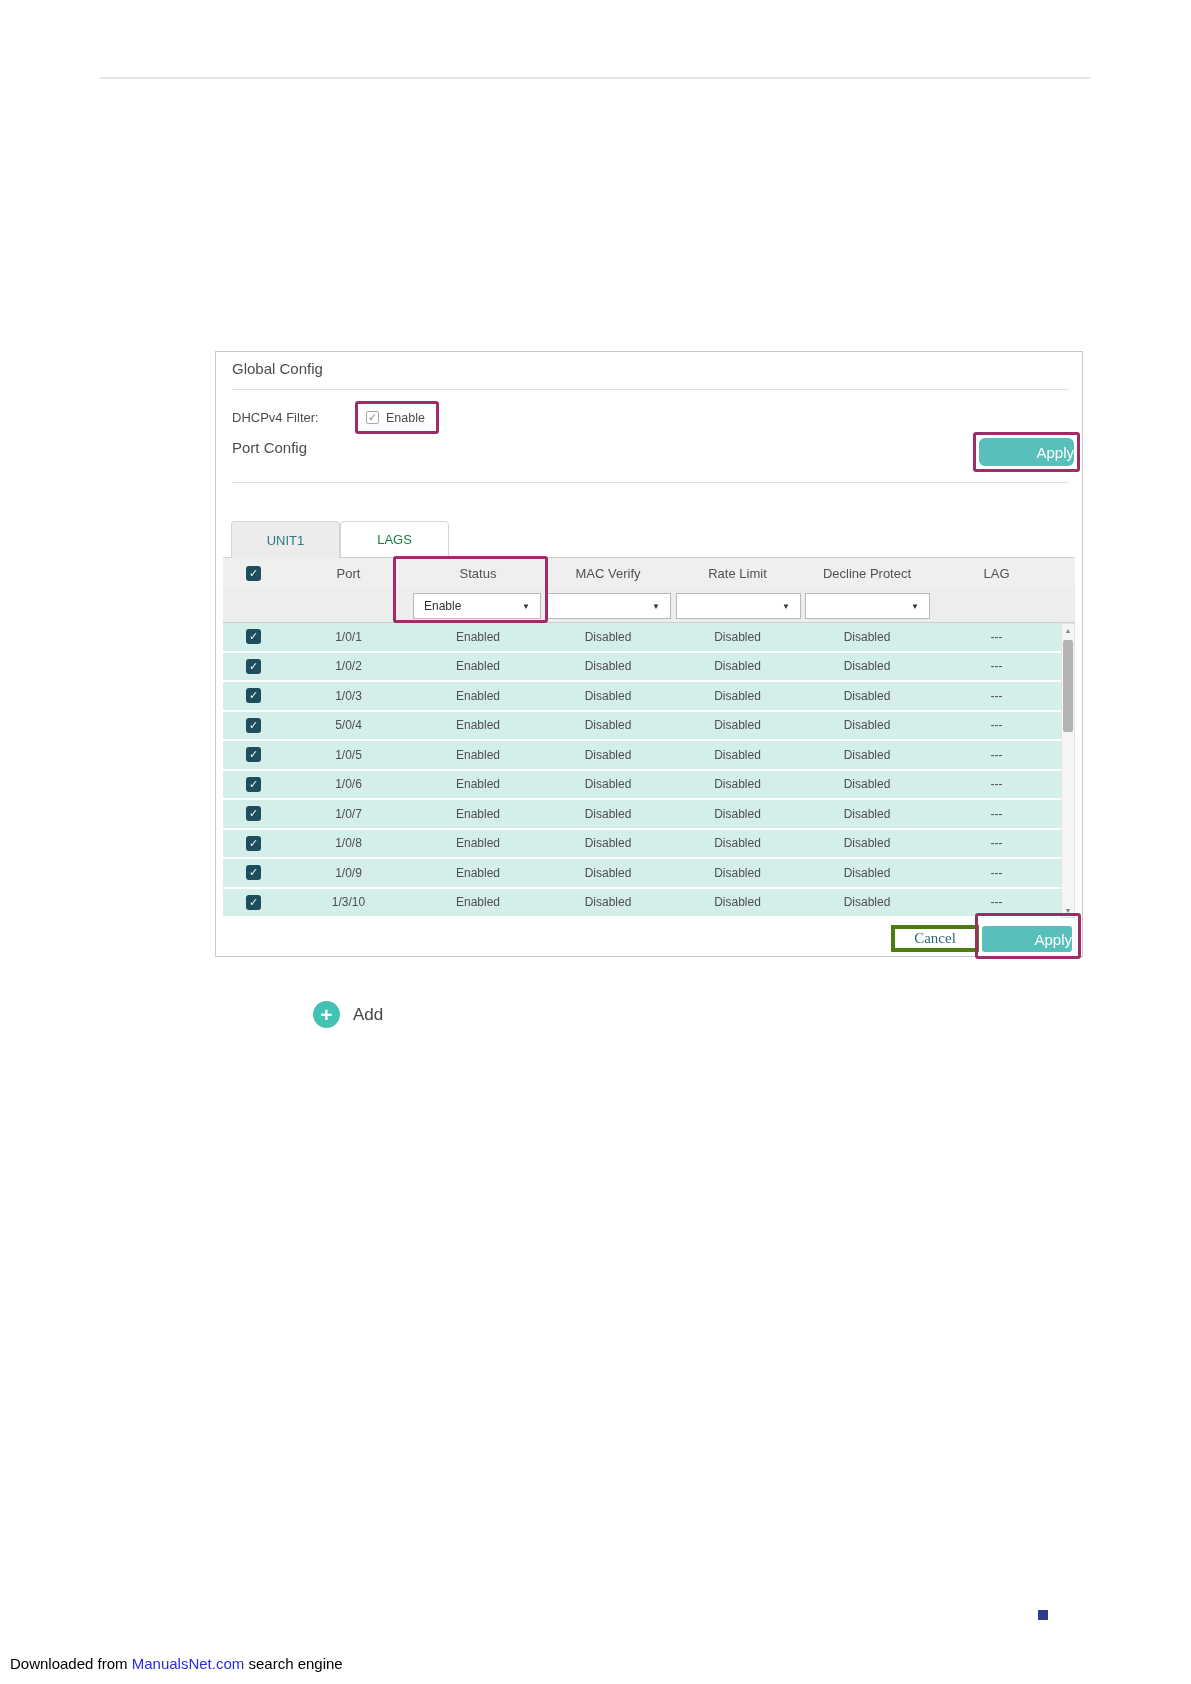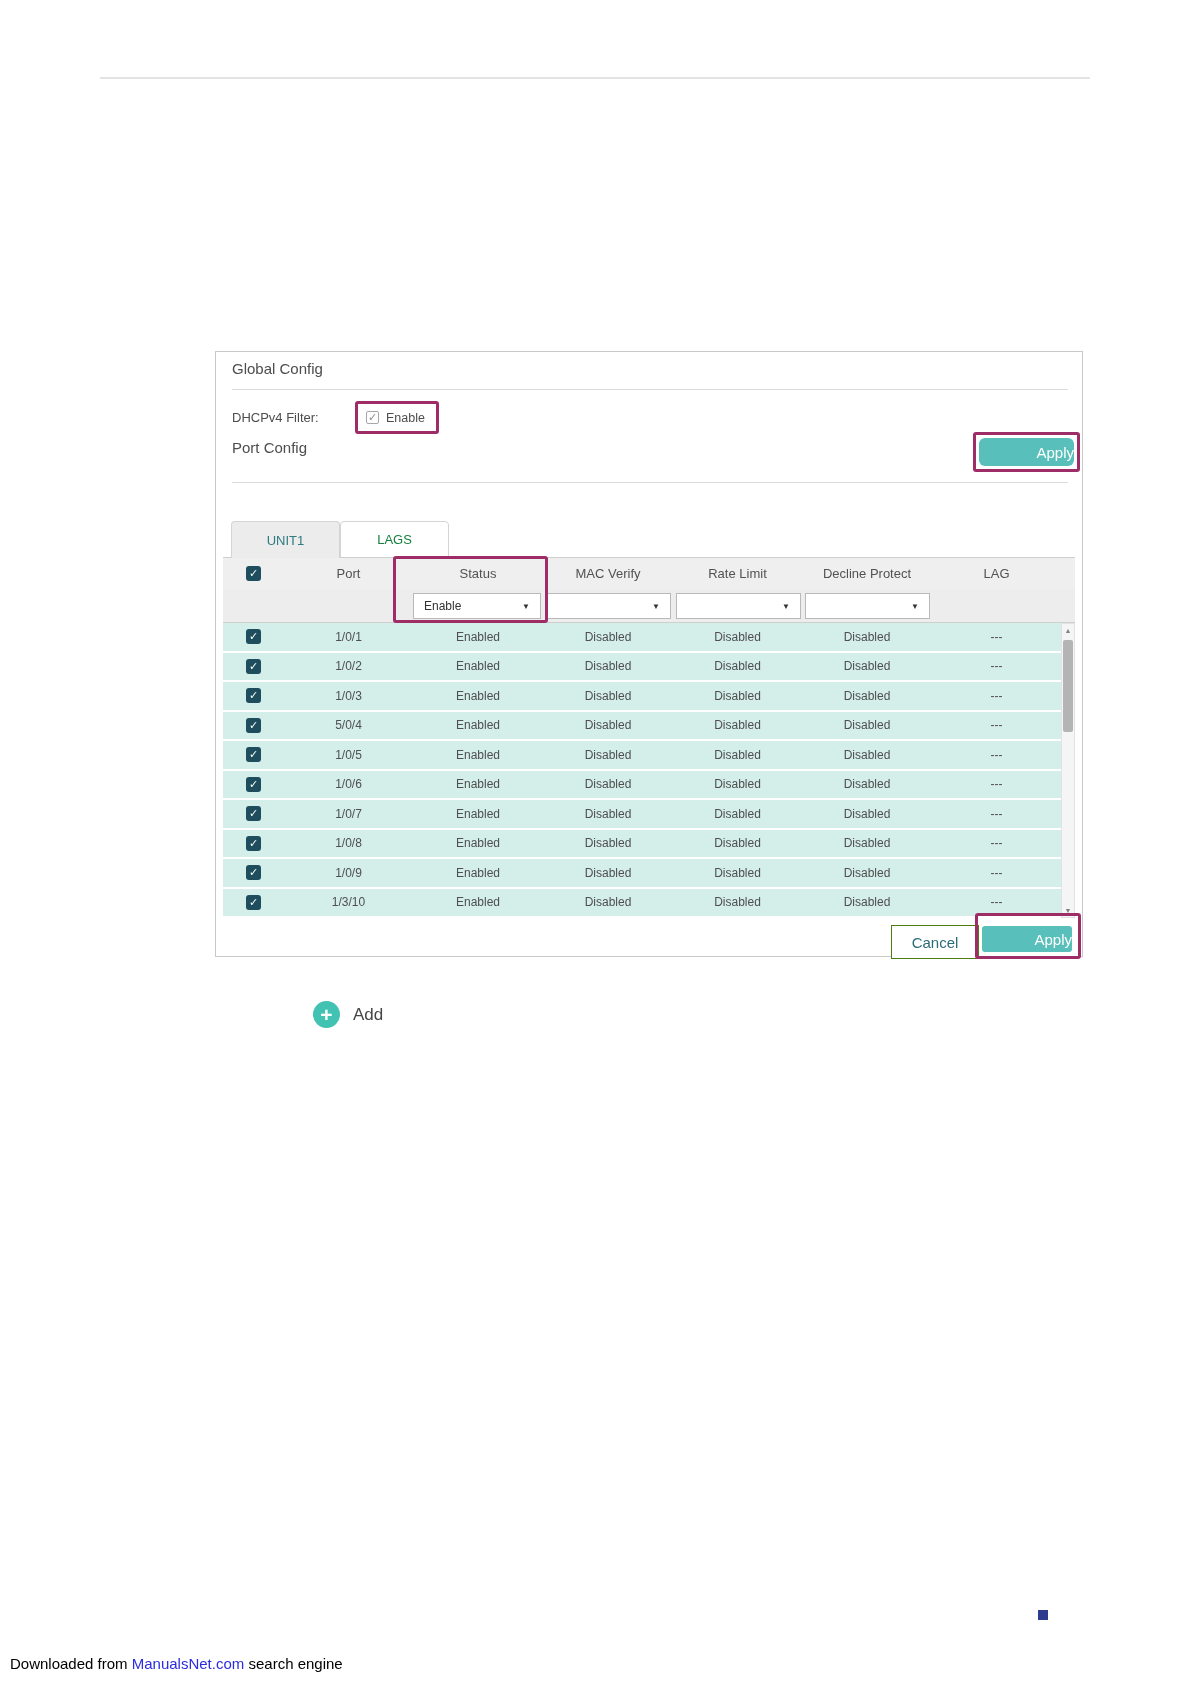--- a/index.html
+++ b/index.html
@@ -66,22 +66,22 @@
   .sb-arrow { position:absolute; left:0; width:12px; text-align:center; font-size:7px; color:#808080; cursor:pointer; }
   .sb-up { top:3px; }
   .sb-down { bottom:3px; }
   .sb-thumb { position:absolute; left:1px; top:16px; width:10px; height:92px; background:#b4b4b4; border-radius:2px; cursor:pointer; }
 
   
   .tfooter { position:absolute; left:7px; top:571px; width:852px; height:31px; background:#e9e9e9;
              border:1px solid #c6c6c6; font-size:12px; color:#4f4f4f; }
   .tfooter .total { position:absolute; left:10px; top:8px; }
   .tfooter .selected { position:absolute; left:456px; top:8px; transform:translateX(-50%); }
-  .btn-cancel { position:absolute; left:675px; top:573px; width:88px; height:34px; background:#fff;
-                border:1px solid #4d7c0f; color:#2a6b78; font-size:15px; font-family:Liberation Sans, sans-serif; cursor:pointer; }
+  .btn-cancel { position:absolute; left:675px; top:573px; width:88px; height:27px; background:#fff;
+                border:4px solid #4d7c0f; color:#2a6b78; font-size:15px; font-family:Liberation Serif, serif; cursor:pointer; }
   .hl-apply-bottom { left:759px; top:561px; width:106px; height:46px; }
   .hl-apply-bottom .btn-teal { position:absolute; left:4px; top:10px; width:90px; height:26px; border-radius:3px; }
 
   
   .add-row { position:absolute; left:313px; top:1001px; height:27px; display:flex; align-items:center; cursor:pointer; }
   .add-circle { width:27px; height:27px; border-radius:50%; background:#42c2b3; color:#fff;
                 display:flex; align-items:center; justify-content:center;
                 font-size:21px; line-height:1; font-weight:bold; }
   .add-label { margin-left:13px; font-size:17px; color:#464646; }
 

